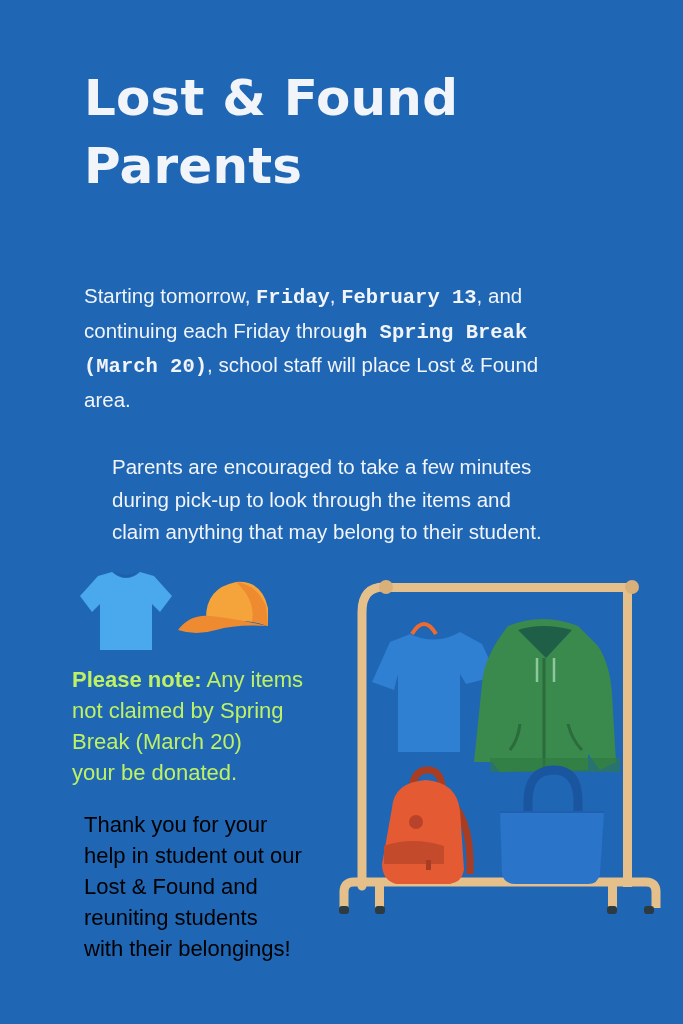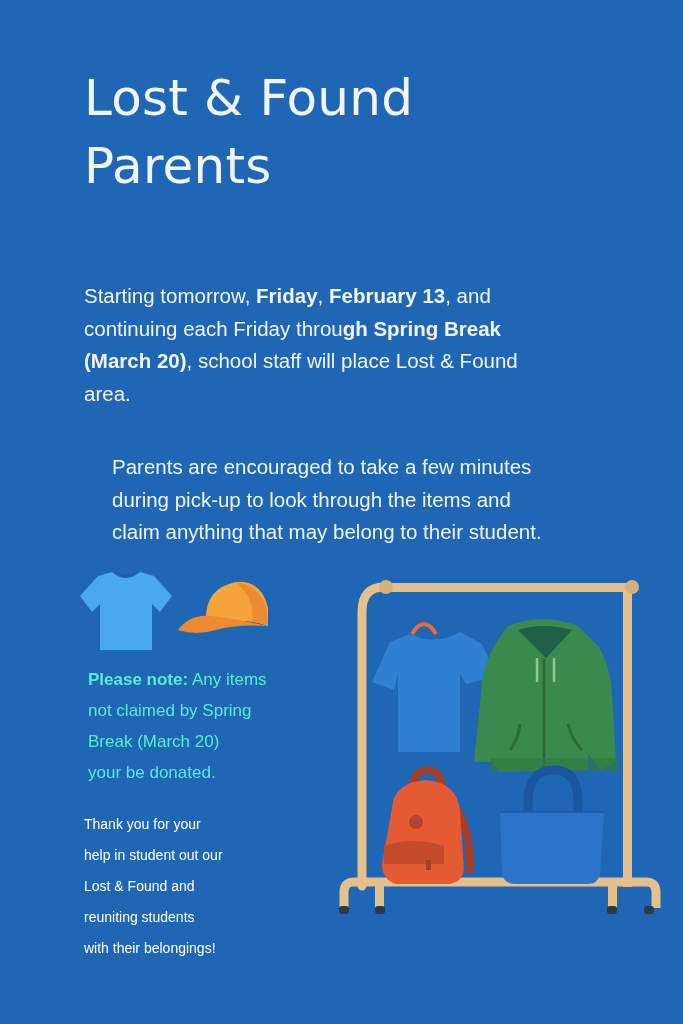--- a/index.html
+++ b/index.html
@@ -7,40 +7,40 @@
     body {
       background: #1f66b5;
       font-family: "Liberation Sans", sans-serif;
       color: #f3f6fa;
       position: relative;
     }
     .page { position: absolute; inset: 0; background: #1f66b5; }
     .title {
       position: absolute; left: 84px; top: 64px; width: 520px;
       font-family: "DejaVu Sans", sans-serif;
-      font-weight: normal; font-size: 50px; line-height: 68px;
+      font-weight: bold; font-size: 50px; line-height: 68px;
       color: #f1f4f8; letter-spacing: 0.2px;
     }
     .title span { display: block; white-space: nowrap; }
     .para {
       position: absolute; left: 84px; width: 540px;
       font-size: 20.5px; line-height: 32.5px; color: #f1f4f8;
     }
     .para span.line { display: block; white-space: nowrap; }
-    .para b { font-weight: bold; }
+    .para b { font-weight: bold; font-family: Liberation Mono, monospace; }
     .p1 { top: 280px; }
     .p2 { top: 451px; margin-left: 28px; }
     .note {
-      position: absolute; left: 88px; top: 664px; width: 260px;
-      font-size: 17px; line-height: 31px; color: #5eead4;
+      position: absolute; left: 72px; top: 664px; width: 260px;
+      font-size: 22px; line-height: 31px; color: #bef264;
     }
     .note span.line { display: block; white-space: nowrap; }
     .thanks {
       position: absolute; left: 84px; top: 809px; width: 260px;
-      font-size: 14px; line-height: 31px; color: #ffffff;
+      font-size: 22px; line-height: 31px; color: #000000;
     }
     .thanks span.line { display: block; white-space: nowrap; }
     .icon-tshirt { position: absolute; left: 78px; top: 568px; width: 96px; height: 84px; }
     .icon-cap { position: absolute; left: 176px; top: 578px; width: 94px; height: 60px; }
     .rack { position: absolute; left: 332px; top: 574px; width: 336px; height: 352px; }
   </style>
 </head>
 <body>
 
 <div class="page">

